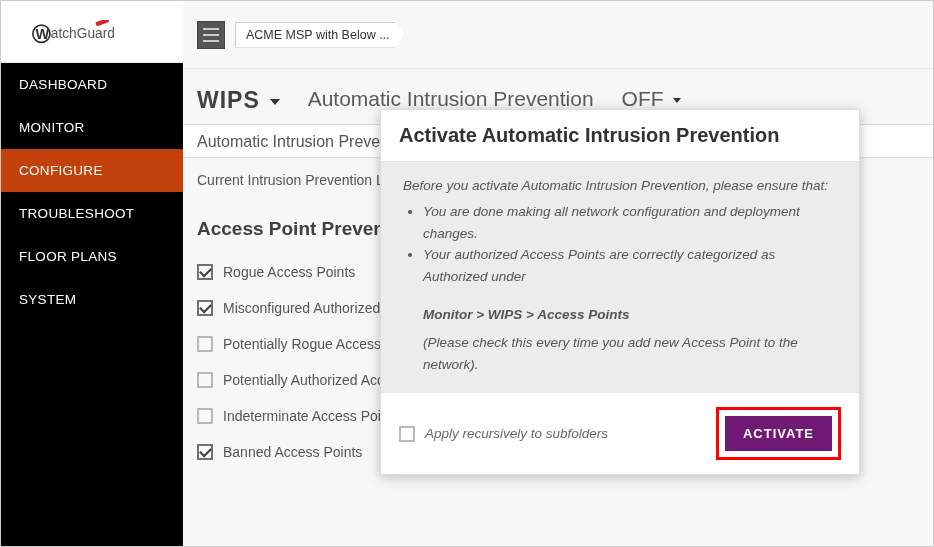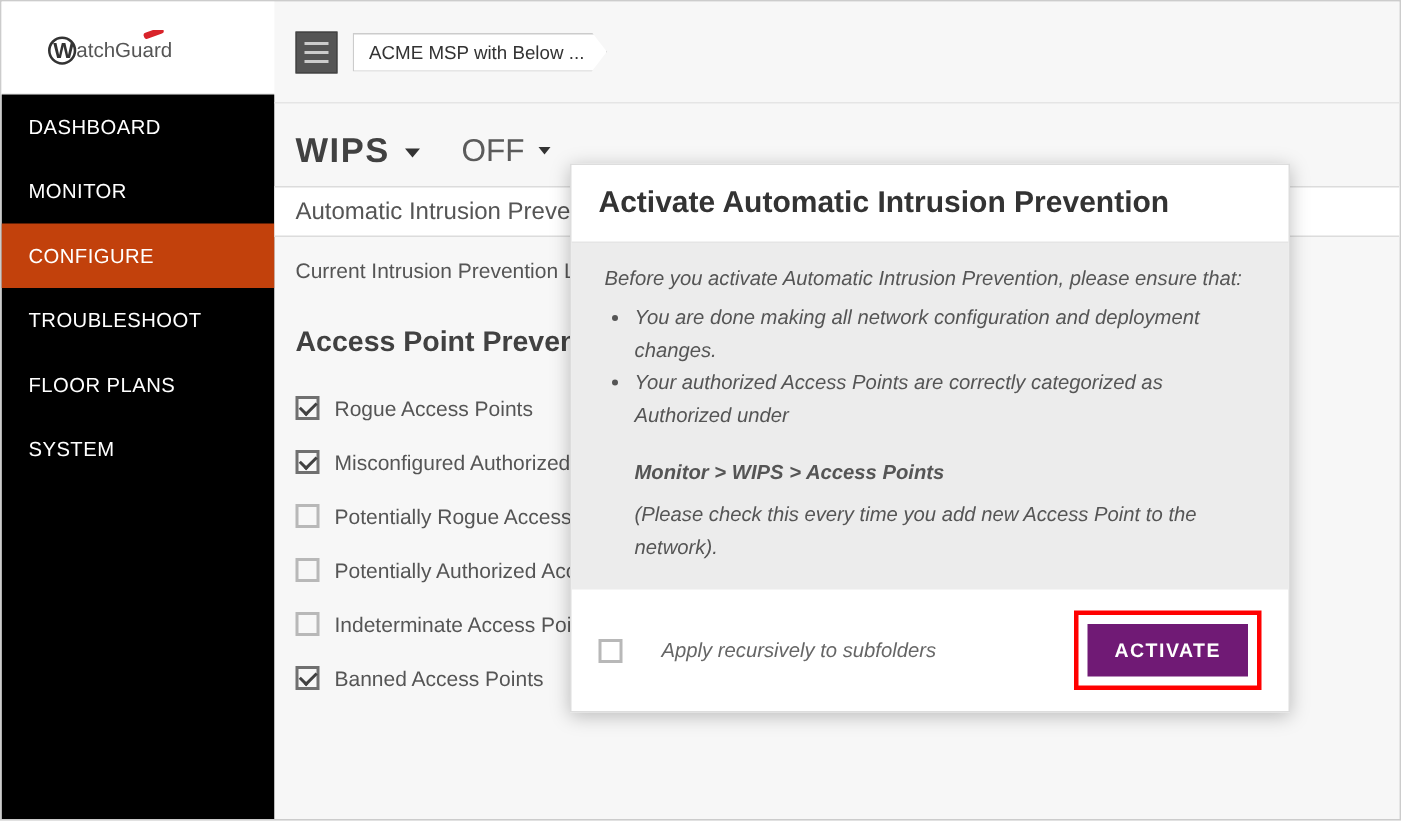--- a/index.html
+++ b/index.html
@@ -63,21 +63,20 @@
   background: #fff;
   border: 1px solid #ccc;
   padding: 5px 14px 5px 10px;
   font-size: 12.5px;
   color: #333;
   position: relative;
   clip-path: polygon(0 0, calc(100% - 10px) 0, 100% 50%, calc(100% - 10px) 100%, 0 100%);
 }
 .header-row {
   display: flex;
-  align-items: center;
   gap: 28px;
   padding: 18px 14px 10px;
   font-size: 21px;
   color: #414141;
 }
 .wips-label { font-weight: 600; font-size: 23px; letter-spacing:1px; }
 .aip-label { color: #5b5b5b; font-weight: 400; }
 .off-label { color: #5b5b5b; font-weight: 400; }
 .caret {
   display: inline-block;
@@ -150,21 +149,21 @@
 .modal-body ul { list-style: disc; padding-left: 20px; }
 .modal-body li { font-style: italic; line-height: 1.6; }
 .modal-body .path { font-style: italic; font-weight: 700; margin-top: 17px; }
 .modal-body .note { font-style: italic; margin-top: 6px; }
 .modal-foot {
   display: flex;
   align-items: center;
   justify-content: space-between;
   padding: 14px 18px;
 }
-.apply-row { display: flex; align-items: center; gap: 26px; font-size: 13.5px; font-style: italic; color: #666; }
+.apply-row { display: flex; align-items: center; gap: 10px; font-size: 13.5px; font-style: italic; color: #666; }
 .activate-wrap { border: 3px solid #ff0000; padding: 6px; }
 .activate-btn {
   background: #701a75;
   color: #fff;
   border: none;
   padding: 10px 18px;
   font-size: 13px;
   font-weight: 600;
   letter-spacing: 1px;
   cursor: pointer;
@@ -201,20 +200,21 @@
           <span></span>
       </div>
       <div class="crumb">ACME MSP with Below ...</div>
     </div>
 
     <div class="header-row">
       <span>
         <span class="wips-label">WIPS</span>
         <span class="caret"></span>
       </span>
+      <span class="aip-label">Automatic Intrusion Prevention</span>
       <span>
         <span class="off-label">OFF</span>
         <span class="caret small"></span>
       </span>
     </div>
 
     <div class="subheader">Automatic Intrusion Preven</div>
     <div class="cur-level">Current Intrusion Prevention Le</div>
     <div class="section-title">Access Point Preven</div>
 

